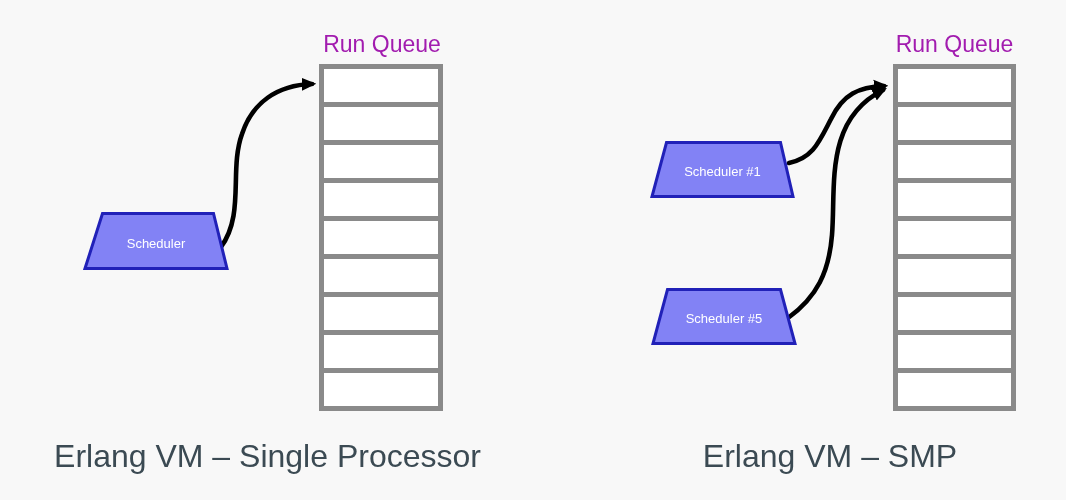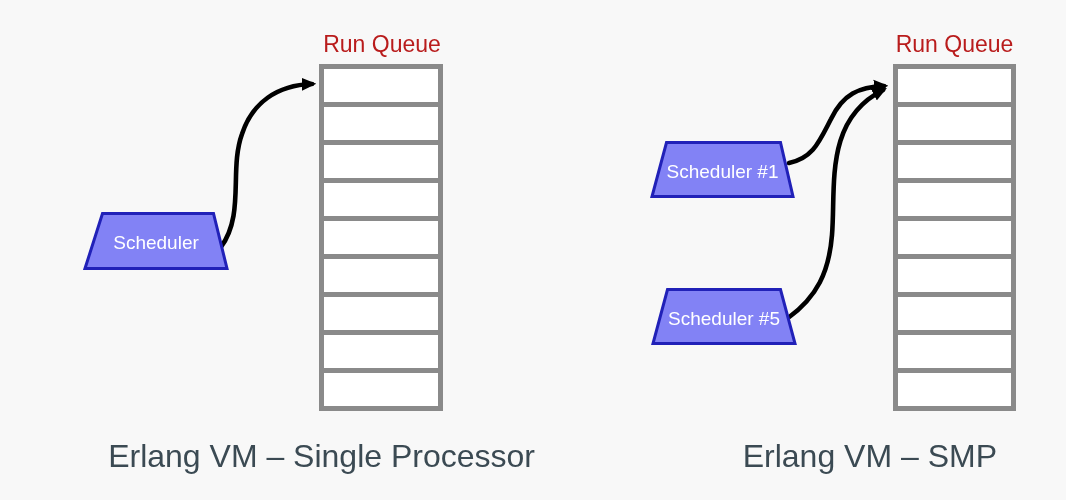--- a/index.html
+++ b/index.html
@@ -5,39 +5,39 @@
   html,body{margin:0;padding:0;}
   .canvas{
     position:relative;
     width:1066px;height:500px;
     background:#f8f8f8;
     font-family:"Liberation Sans", sans-serif;
     overflow:hidden;
   }
   .abs{position:absolute;}
   .rq-label{
-    font-size:23px;color:#b91c1c;text-align:center;
+    font-size:23px;color:#a21caf;text-align:center;
     white-space:nowrap;letter-spacing:0px;
   }
   .queue{
     background:#8a8a8a;
     box-sizing:border-box;
     padding:5px;
     display:flex;flex-direction:column;gap:5px;
   }
   .queue-cell{flex:1;background:#ffffff;}
   .trap{width:100%;height:100%;display:block;}
   .trap-label{
     position:absolute;inset:0;
     display:flex;align-items:center;justify-content:center;
-    color:#ffffff;font-size:19px;white-space:nowrap;
+    color:#ffffff;font-size:13px;white-space:nowrap;
     padding-top:4px;
   }
   .caption{
-    font-size:32px;color:#3b4a53;text-align:right;white-space:nowrap;
+    font-size:32px;color:#3b4a53;text-align:center;white-space:nowrap;
   }
   .overlay{position:absolute;left:0;top:0;pointer-events:none;}
 </style>
 </head>
 <body>
 
 <div class="canvas">
 
   <svg class="overlay" width="1066" height="500" viewBox="0 0 1066 500">
     <defs>

